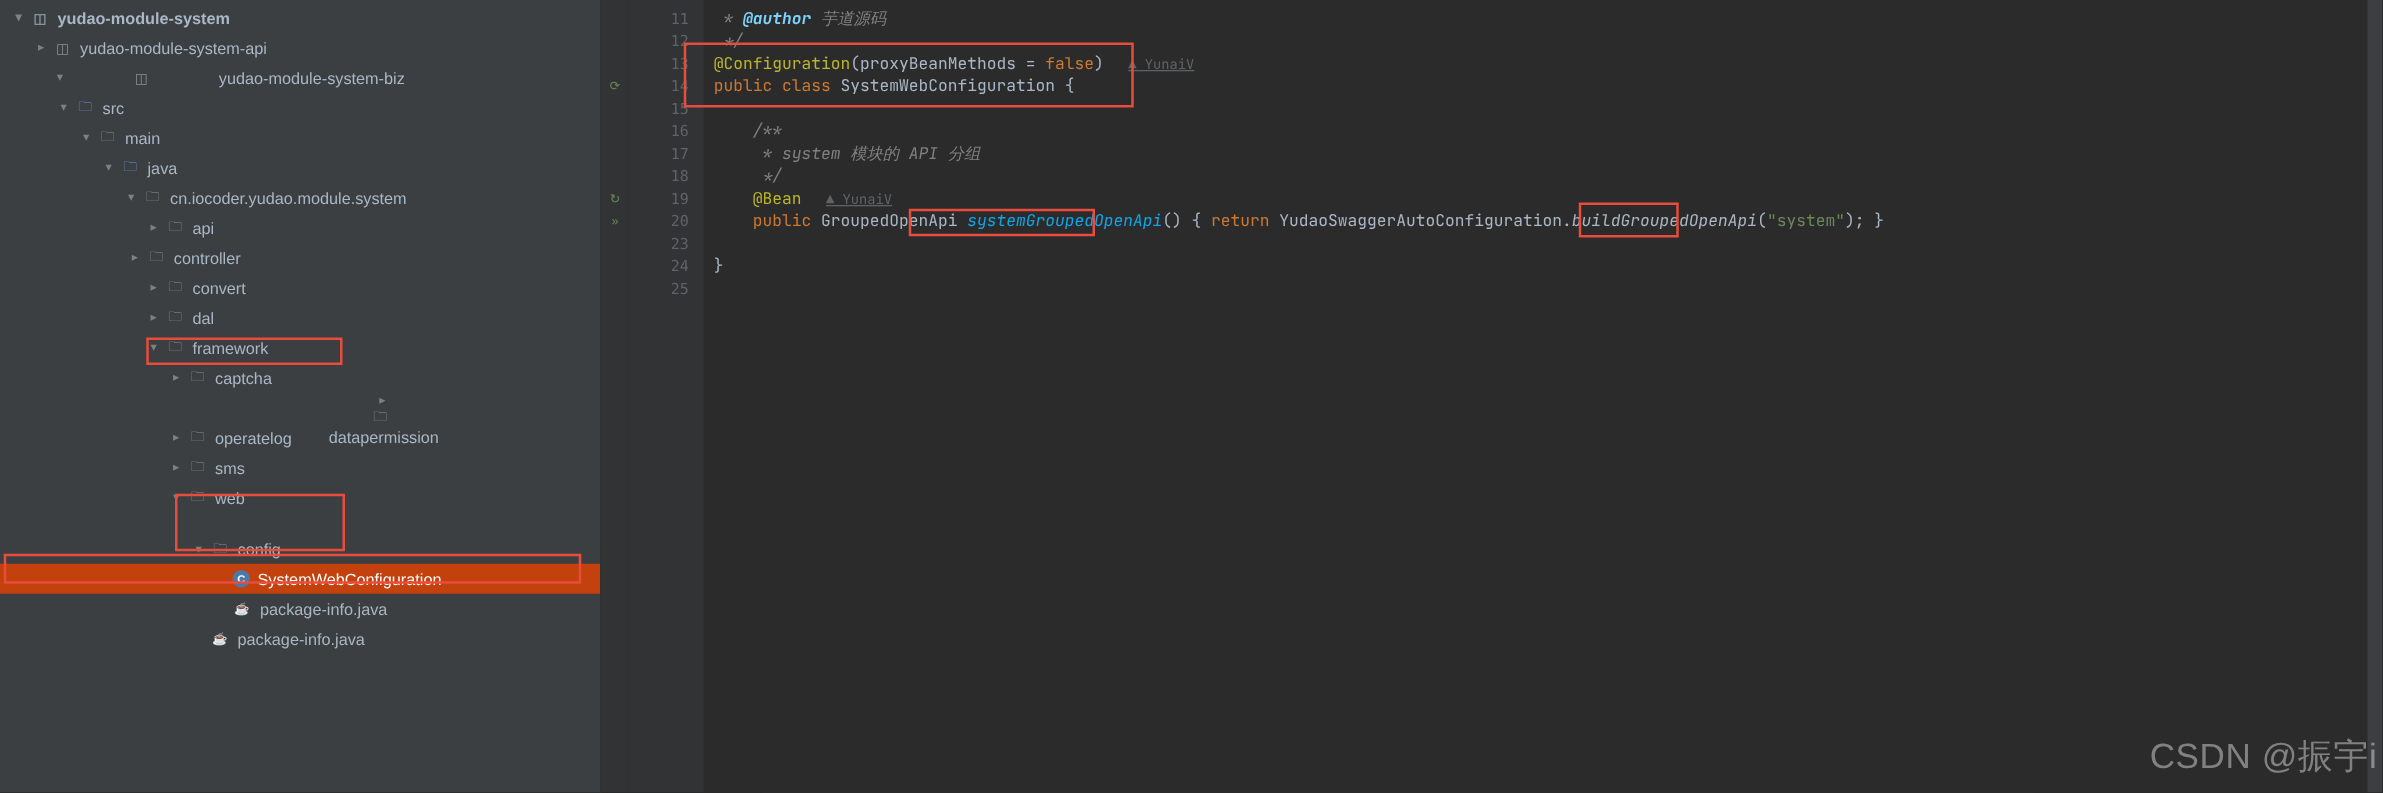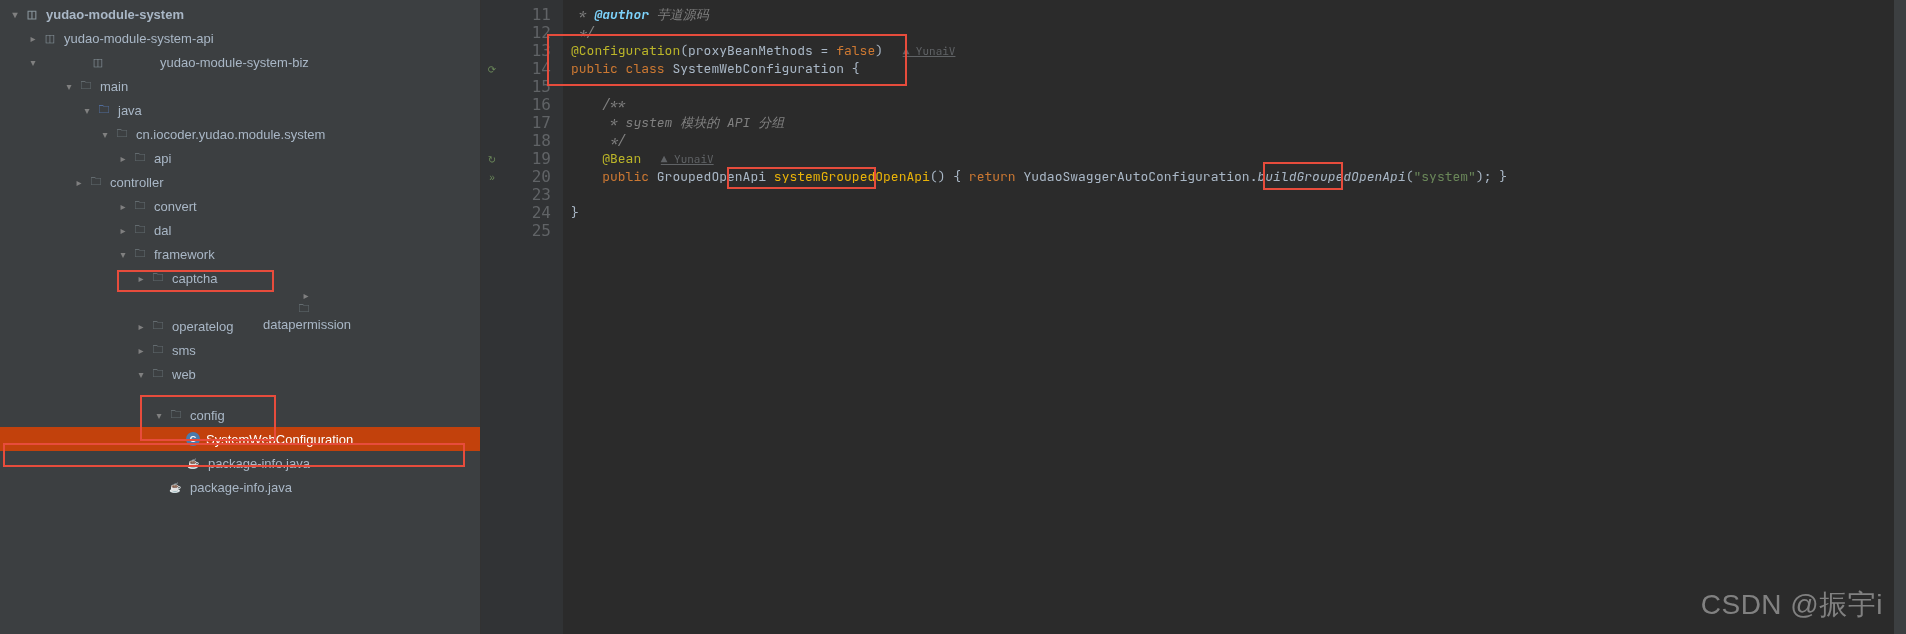--- a/index.html
+++ b/index.html
@@ -83,21 +83,21 @@
   display: flex;
   position: relative;
 }
 .gutter {
   width: 60px;
   background: #313335;
   text-align: right;
   padding-right: 12px;
   color: #606366;
   font-family: 'Consolas', monospace;
-  font-size: 16px;
+  font-size: 12px;
   line-height: 18px;
   padding-top: 6px;
 }
 .gutter-icons {
   width: 22px;
   background: #313335;
   padding-top: 6px;
 }
 .gutter-icon {
   height: 18px;
@@ -127,74 +127,79 @@
   font-style: normal;
   text-decoration: underline;
 }
 .highlight-box {
   position: absolute;
   border: 2px solid #e74c3c;
   pointer-events: none;
 }
 .watermark {
   position: absolute;
-  right: 23px;
+  right: 4px;
   bottom: 10px;
   font-size: 28px;
   color: rgba(200,200,200,0.55);
   font-family: Arial, sans-serif;
   letter-spacing: 0.5px;
 }
-.method-name { color: #eab308; }
+.method-name { color: #0ea5e9; font-style: italic; }
 .sys-str { color: #6a8759; }
 .scrollbar-track {
   position: absolute; right: 0; top:0; bottom:0; width:12px; background:#3c3f41;
 }
 </style>
 </head>
 <body>
 
 <div class="container">
   <div class="sidebar" id="tree">
       <div class="tree-row" style="padding-left: 8px; font-weight: bold;">
         <span class="arrow down"></span>
         <span class="icon module"></span>
         <span>yudao-module-system</span>
       </div>
       <div class="tree-row" style="padding-left: 26px;">
         <span class="arrow right"></span>
         <span class="icon module"></span>
         <span>yudao-module-system-api</span>
       </div>
-      <div class="tree-row" style="padding-left: 26px; gap: 48px;">
+      <div class="tree-row" style="padding-left: 41px; gap: 48px;">
         <span class="arrow down"></span>
         <span class="icon module"></span>
         <span>yudao-module-system-biz</span>
       </div>
+      <div class="tree-row" style="padding-left: 44px;">
+        <span class="arrow down"></span>
+        <span class="icon folder-src"></span>
+        <span>src</span>
+      </div>
       <div class="tree-row" style="padding-left: 62px;">
         <span class="arrow down"></span>
         <span class="icon folder"></span>
         <span>main</span>
       </div>
       <div class="tree-row" style="padding-left: 80px;">
         <span class="arrow down"></span>
         <span class="icon folder-src"></span>
         <span>java</span>
       </div>
       <div class="tree-row" style="padding-left: 98px;">
         <span class="arrow down"></span>
         <span class="icon package"></span>
         <span>cn.iocoder.yudao.module.system</span>
       </div>
       <div class="tree-row" style="padding-left: 116px;">
         <span class="arrow right"></span>
         <span class="icon package"></span>
         <span>api</span>
       </div>
-      <div class="tree-row" style="padding-left: 72px;">
+      <div class="tree-row" style="padding-left: 101px;">
         <span class="arrow right"></span>
         <span class="icon package"></span>
         <span>controller</span>
       </div>
       <div class="tree-row" style="padding-left: 116px;">
         <span class="arrow right"></span>
         <span class="icon package"></span>
         <span>convert</span>
       </div>
       <div class="tree-row" style="padding-left: 116px;">

